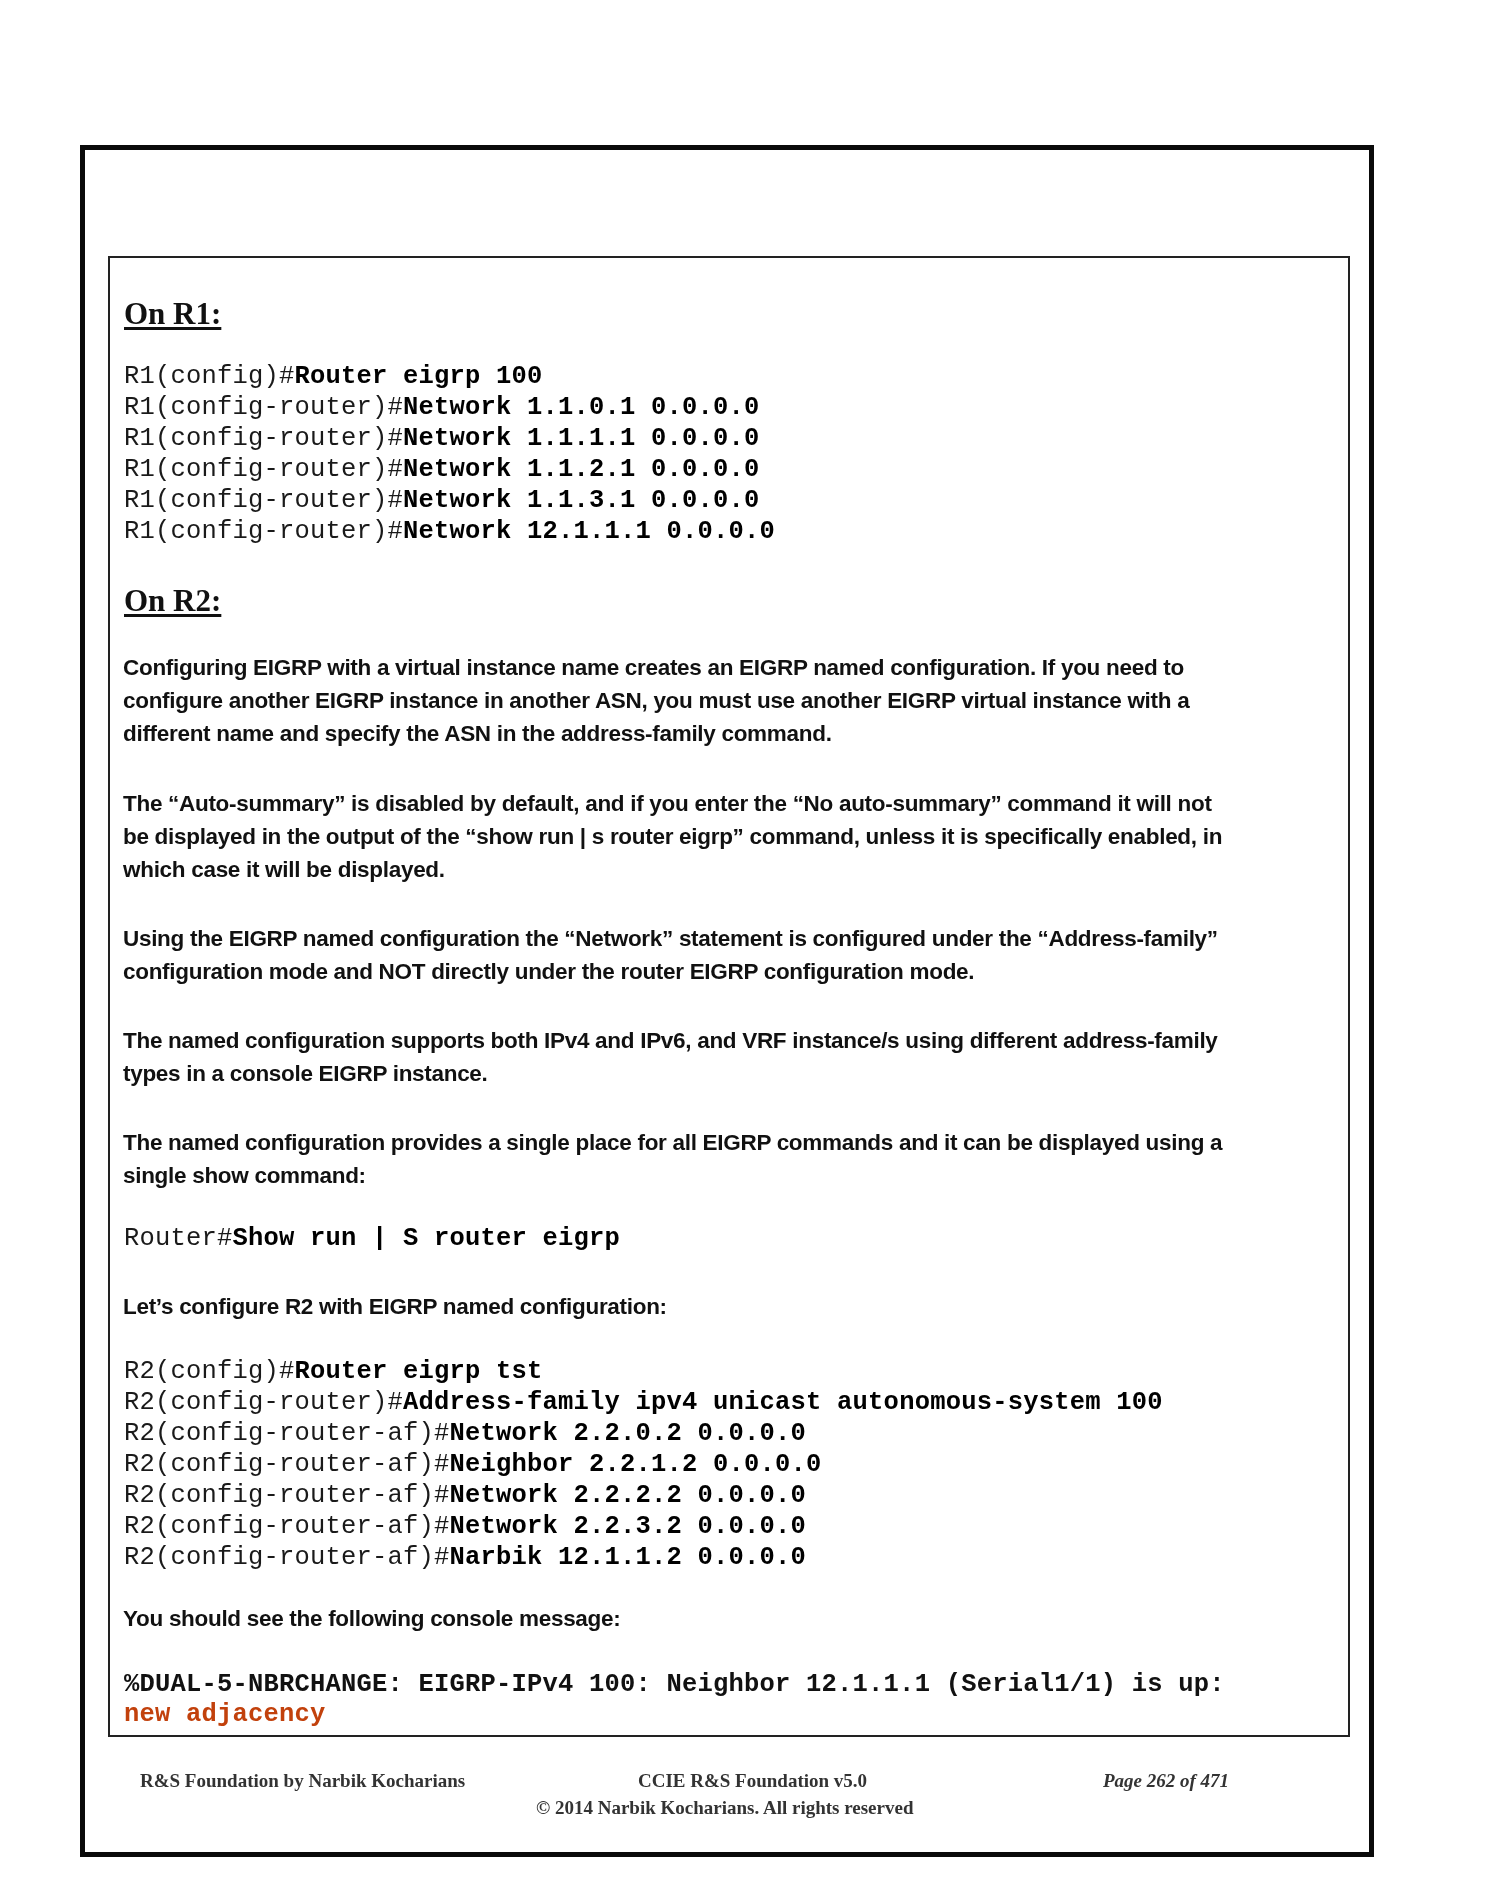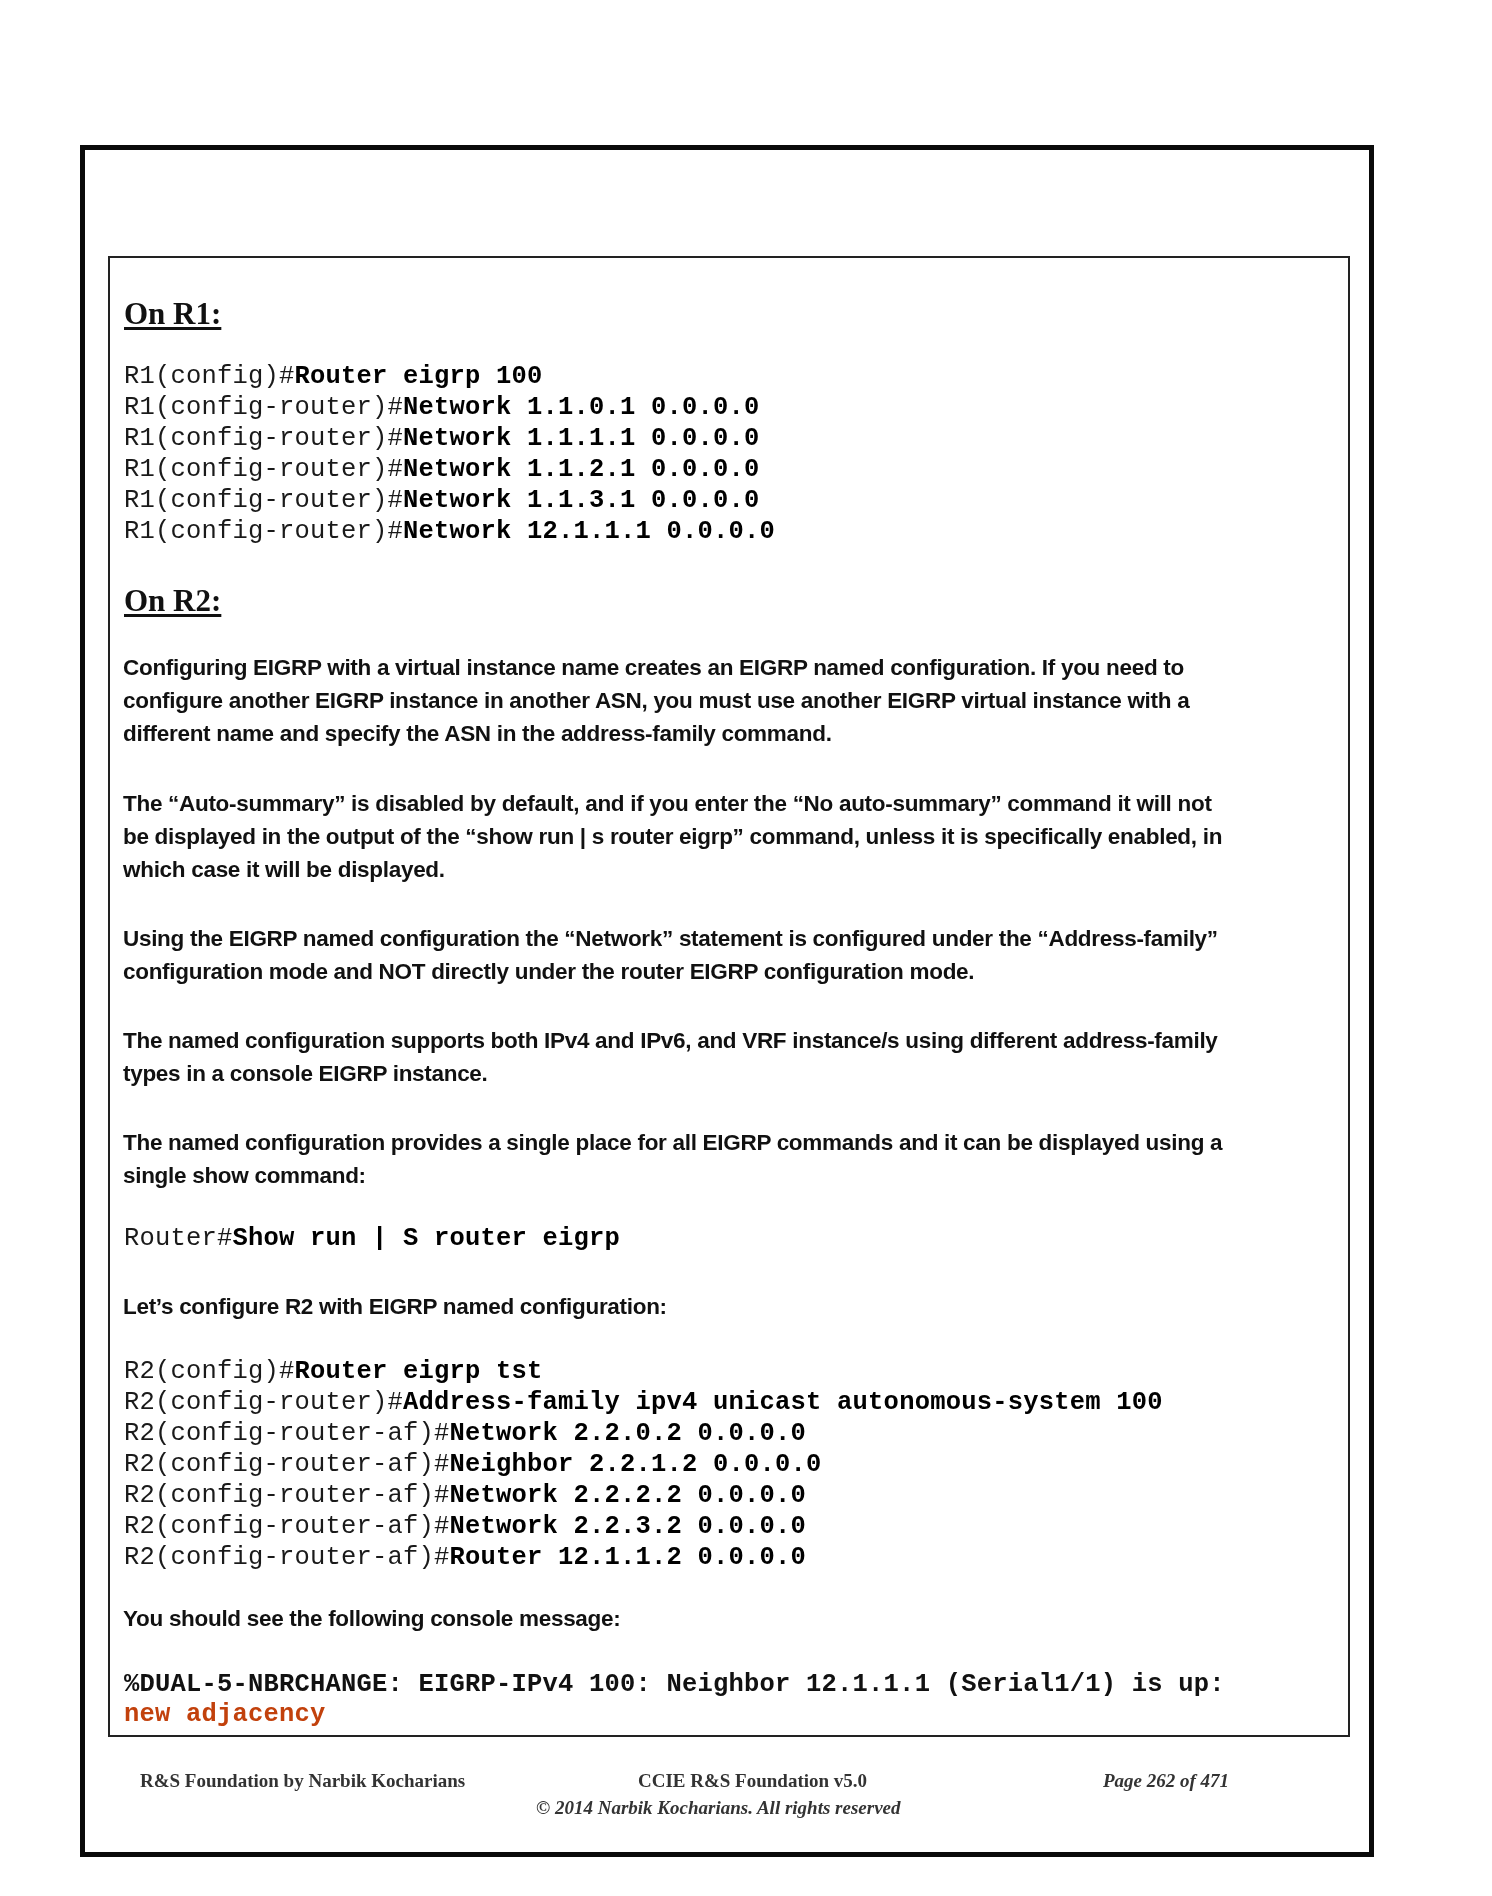--- a/index.html
+++ b/index.html
@@ -69,23 +69,23 @@
 <div class="line code" style="top:1224px"><span>Router#</span><span class="cmd">Show run | S router eigrp</span></div>
 
 <div class="line para" style="top:1294px">Let’s configure R2 with EIGRP named configuration:</div>
 
 <div class="line code" style="top:1357px"><span>R2(config)#</span><span class="cmd">Router eigrp tst</span></div>
 <div class="line code" style="top:1388px"><span>R2(config-router)#</span><span class="cmd">Address-family ipv4 unicast autonomous-system 100</span></div>
 <div class="line code" style="top:1419px"><span>R2(config-router-af)#</span><span class="cmd">Network 2.2.0.2 0.0.0.0</span></div>
 <div class="line code" style="top:1450px"><span>R2(config-router-af)#</span><span class="cmd">Neighbor 2.2.1.2 0.0.0.0</span></div>
 <div class="line code" style="top:1481px"><span>R2(config-router-af)#</span><span class="cmd">Network 2.2.2.2 0.0.0.0</span></div>
 <div class="line code" style="top:1512px"><span>R2(config-router-af)#</span><span class="cmd">Network 2.2.3.2 0.0.0.0</span></div>
-<div class="line code" style="top:1543px"><span>R2(config-router-af)#</span><span class="cmd">Router 12.1.1.2 0.0.0.0</span></div>
+<div class="line code" style="top:1543px"><span>R2(config-router-af)#</span><span class="cmd">Narbik 12.1.1.2 0.0.0.0</span></div>
 
 <div class="line para" style="top:1606px">You should see the following console message:</div>
 
 <div class="line code" style="top:1670px; font-weight:bold; color:#111;">%DUAL-5-NBRCHANGE: EIGRP-IPv4 100: Neighbor 12.1.1.1 (Serial1/1) is up:</div>
 <div class="line code" style="top:1700px; font-weight:bold; color:#c2410c;">new adjacency</div>
 
 <div class="footer" style="left:140px; top:1770px;">R&amp;S Foundation by Narbik Kocharians</div>
 <div class="footer" style="left:638px; top:1770px;">CCIE R&amp;S Foundation v5.0</div>
 <div class="footer italic" style="left:1103px; top:1770px;">Page 262 of 471</div>
-<div class="footer" style="left:536px; top:1797px;font-style:italic;">© 2014 Narbik Kocharians. All rights reserved</div>
+<div class="footer" style="left:536px; top:1797px;">© 2014 Narbik Kocharians. All rights reserved</div>
 
 </body></html>

